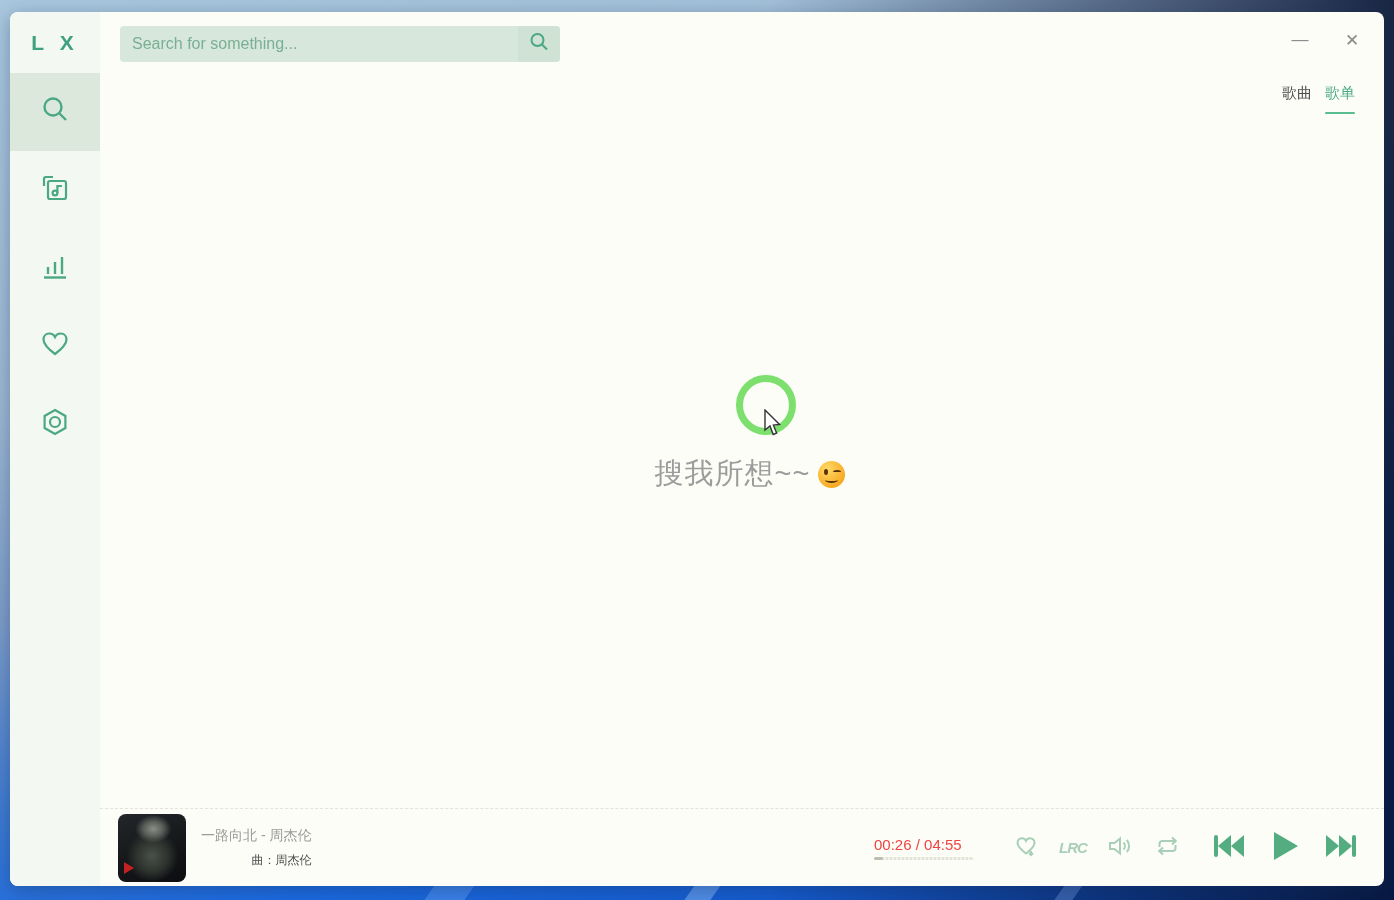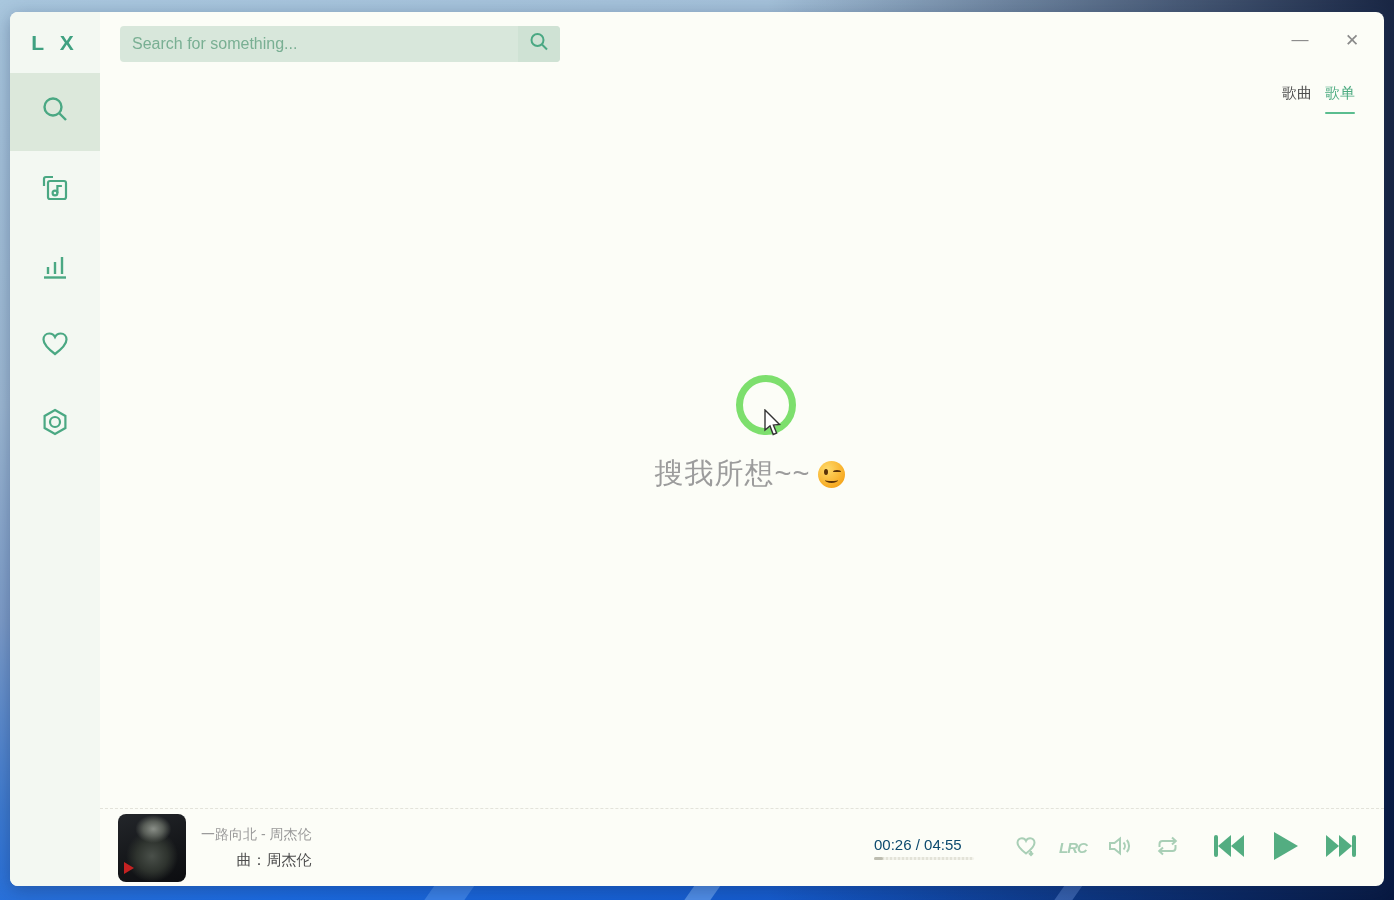--- a/index.html
+++ b/index.html
@@ -77,24 +77,24 @@
     display:flex; align-items:center; padding:0 27px 0 18px; }
   .album { width:68px; height:68px; border-radius:8px; flex:0 0 68px; position:relative; overflow:hidden;
     background:
       radial-gradient(ellipse 18px 14px at 52% 22%, #8a8f88 0%, #585d57 55%, rgba(40,44,40,0) 100%),
       radial-gradient(ellipse 26px 26px at 50% 62%, #4a504a 0%, #2e332e 60%, rgba(20,22,20,0) 100%),
       linear-gradient(160deg, #23262a 0%, #15171a 55%, #0c0d10 100%); }
   .album .red-mark { position:absolute; left:6px; bottom:8px; width:0; height:0;
     border-left:10px solid #c42222; border-top:6px solid transparent; border-bottom:6px solid transparent; }
   .song-info { margin-left:15px; display:flex; flex-direction:column; gap:7px;text-align:right; }
   .song-title { font-size:14px; color:#9b9b9b; }
-  .song-artist { font-size:15px; color:#4d4d4d; }
+  .song-artist { font-size:12px; color:#4d4d4d; }
 
   .time-block { margin-left:auto; display:flex; flex-direction:column; gap:4px; width:108px; }
-  .time-text { font-size:15px; color:#0c4a6e; white-space:nowrap; }
+  .time-text { font-size:15px; color:#ef4444; white-space:nowrap; }
   .progress { width:100px; height:3px; border-radius:2px;
     background:repeating-linear-gradient(to right,#e3e3d8 0 2px,#f2f2ea 2px 4px); }
   .progress-fill { display:block; height:100%; background:#bdbdb0; border-radius:2px; }
 
   .aux-icons { display:flex; align-items:center; gap:19px; margin-left:30px; }
   .aux { width:28px; height:28px; display:flex; align-items:center; justify-content:center; cursor:pointer; }
   .aux svg { stroke:#a9cfb6; }
   .lrc-text { font-size:15px; font-weight:bold; color:#a9cfb6; font-style:italic; letter-spacing:-1px; }
 
   .transport { display:flex; align-items:center; gap:25px; margin-left:32px; }

